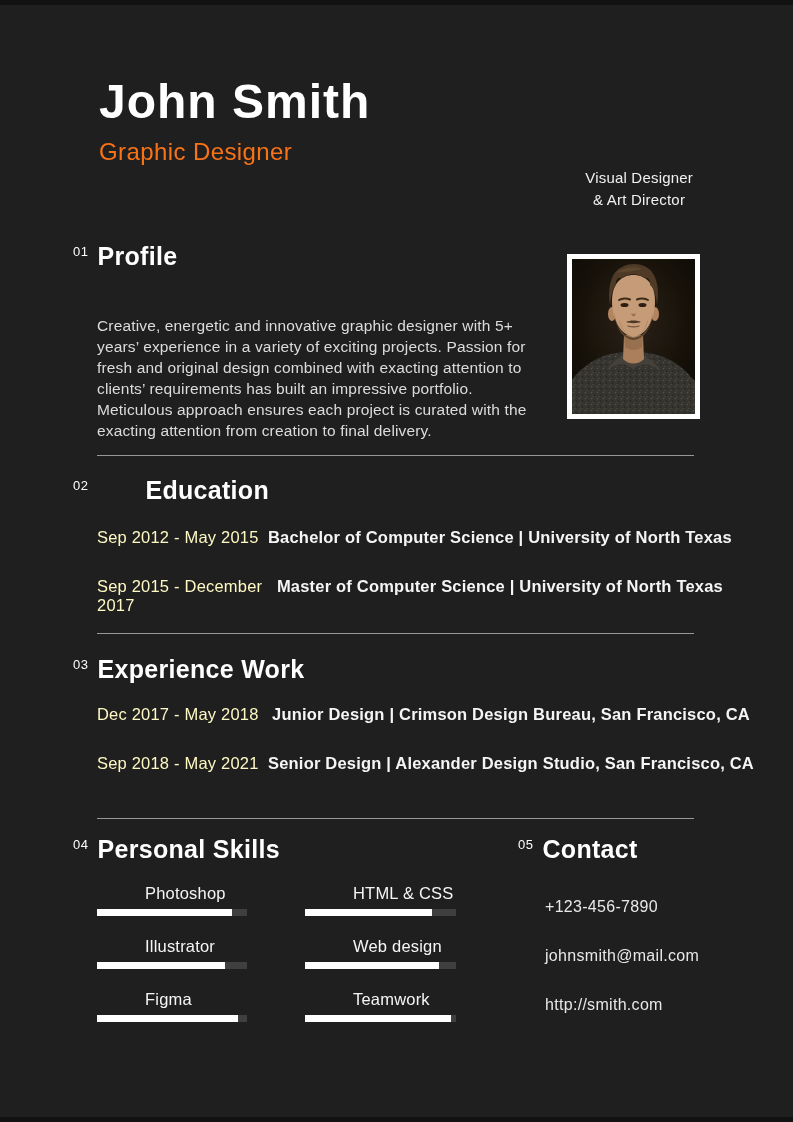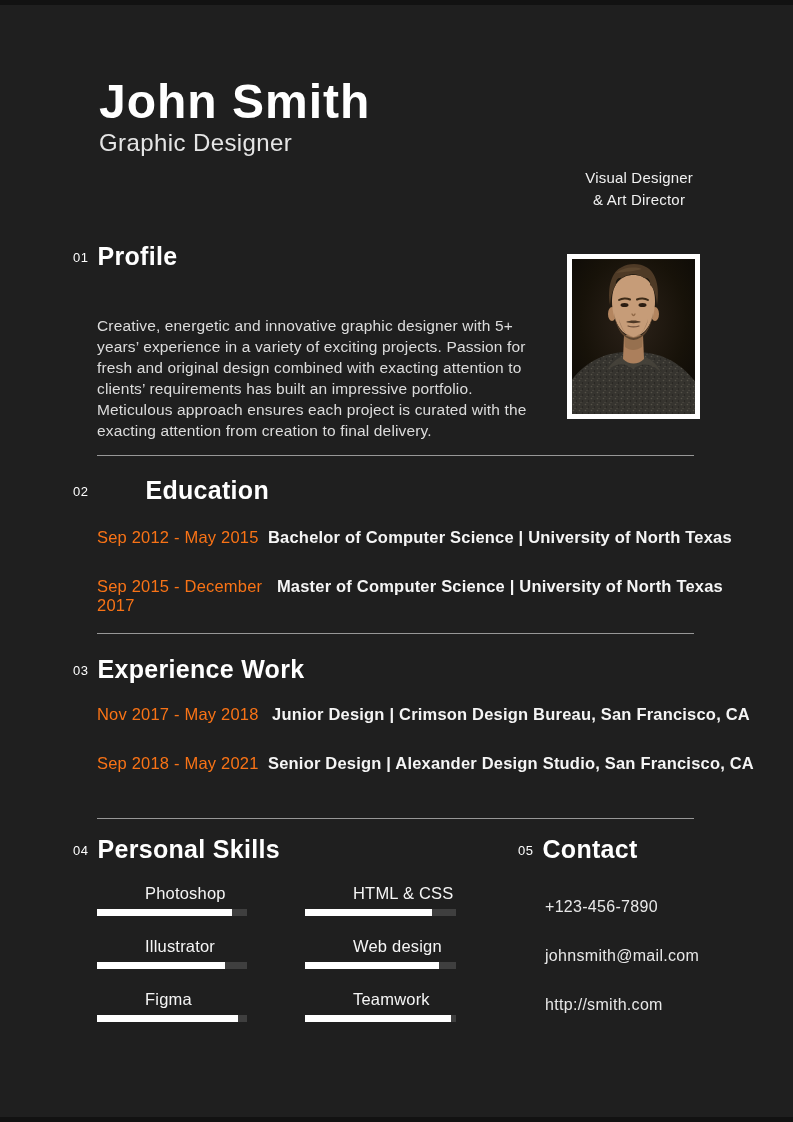--- a/index.html
+++ b/index.html
@@ -9,25 +9,25 @@
     font-family:"Liberation Sans","DejaVu Sans",sans-serif;
     color:#f2f2f2;box-sizing:border-box;padding-left:28px;
   }
   .edge{position:absolute;left:0;width:793px;height:5px;background:#121212;}
   .edge.top{top:0;}
   .edge.bottom{bottom:0;}
 
   
   .name-block{position:absolute;left:99px;top:76px;}
   .name{font-size:48px;font-weight:700;letter-spacing:1px;color:#ffffff;line-height:1.1;margin:0;}
-  .job-title{font-size:24px;font-weight:400;color:#e5e5e5;letter-spacing:.4px;}
+  .job-title{font-size:24px;font-weight:400;color:#f97316;letter-spacing:.4px;margin-top:9px;}
   .role-block{position:absolute;right:100px;top:167px;text-align:center;font-size:15px;line-height:21.5px;color:#f0f0f0;letter-spacing:.2px;}
 
   
-  .sec-head{display:flex;align-items:center;}
+  .sec-head{display:flex;align-items:flex-start;}
   .sec-num{font-size:13px;font-weight:400;color:#fdfdfd;margin-right:9px;margin-top:1px;letter-spacing:.5px;}
   .sec-title{font-size:25px;font-weight:700;color:#ffffff;letter-spacing:.3px;line-height:1.1;}
 
   .profile-head{position:absolute;left:73px;top:243px;}
   .profile-text{
     position:absolute;left:97px;top:299px;width:452px;
     font-size:15.5px;line-height:21px;color:#dcdcdc;letter-spacing:.15px;
   }
 
   
@@ -41,21 +41,21 @@
   .div-1{top:455px;}
   .div-2{top:633px;}
   .div-3{top:818px;}
 
   .edu-head{position:absolute;left:73px;top:477px;gap:48px;}
   .exp-head{position:absolute;left:73px;top:656px;}
 
   .rows{position:absolute;left:97px;display:grid;grid-template-columns:171px auto;row-gap:30px;}
   .edu-rows{top:528px;}
   .exp-rows{top:705px;}
-  .row-dates{font-size:16.5px;font-weight:400;color:#f97316;letter-spacing:.2px;}
+  .row-dates{font-size:16.5px;font-weight:400;color:#fef9c3;letter-spacing:.2px;}
   .row-detail{font-size:16.5px;font-weight:700;color:#f5f5f5;letter-spacing:.2px;text-align:center;}
 
   .skills-head{position:absolute;left:73px;top:836px;}
   .contact-head{position:absolute;left:518px;top:836px;}
 
   .skills-grid{
     position:absolute;left:97px;top:884px;
     display:grid;grid-template-columns:150px 151px;column-gap:58px;row-gap:21px;
   }
   .skill-label{font-size:16.5px;font-weight:500;color:#f5f5f5;letter-spacing:.2px;margin-bottom:6px;margin-left:48px;}
@@ -152,21 +152,21 @@
     <div class="row-detail">Master of Computer Science | University of North Texas</div>
   </div>
 
   <div class="divider div-2"></div>
 
   <div class="sec-head exp-head">
     <span class="sec-num">03</span>
     <span class="sec-title">Experience Work</span>
   </div>
   <div class="rows exp-rows">
-    <div class="row-dates">Nov 2017 - May 2018</div>
+    <div class="row-dates">Dec 2017 - May 2018</div>
     <div class="row-detail">Junior Design | Crimson Design Bureau, San Francisco, CA</div>
     <div class="row-dates">Sep 2018 - May 2021</div>
     <div class="row-detail">Senior Design | Alexander Design Studio, San Francisco, CA</div>
   </div>
 
   <div class="divider div-3"></div>
 
   <div class="sec-head skills-head">
     <span class="sec-num">04</span>
     <span class="sec-title">Personal Skills</span>

